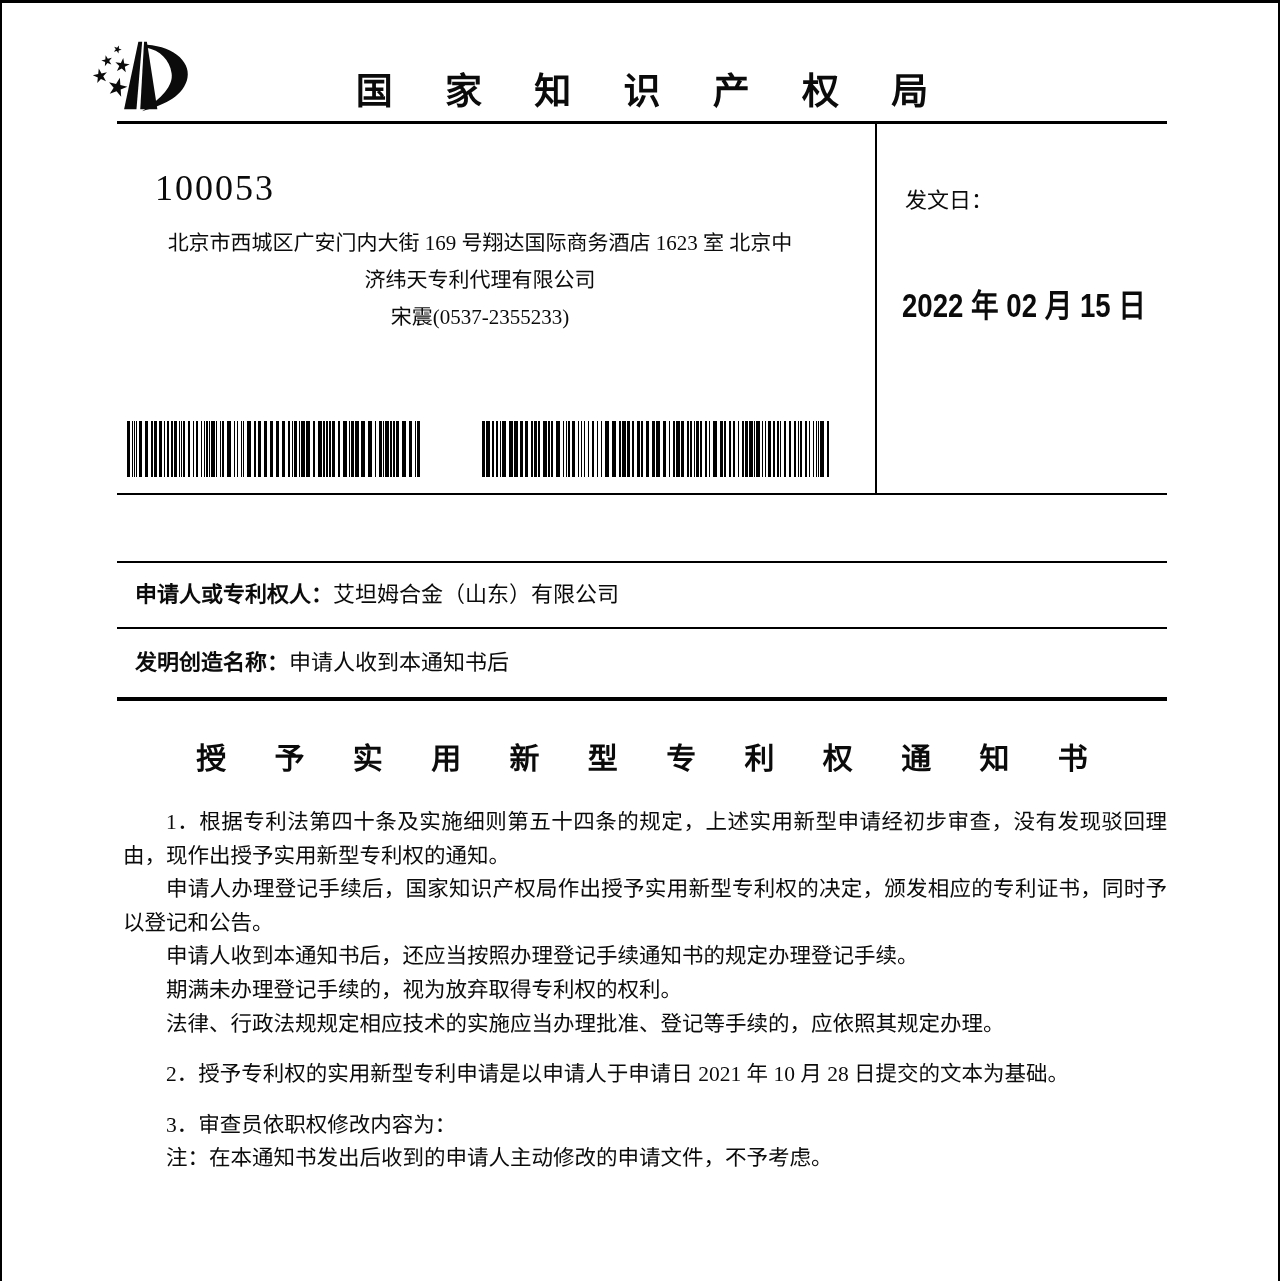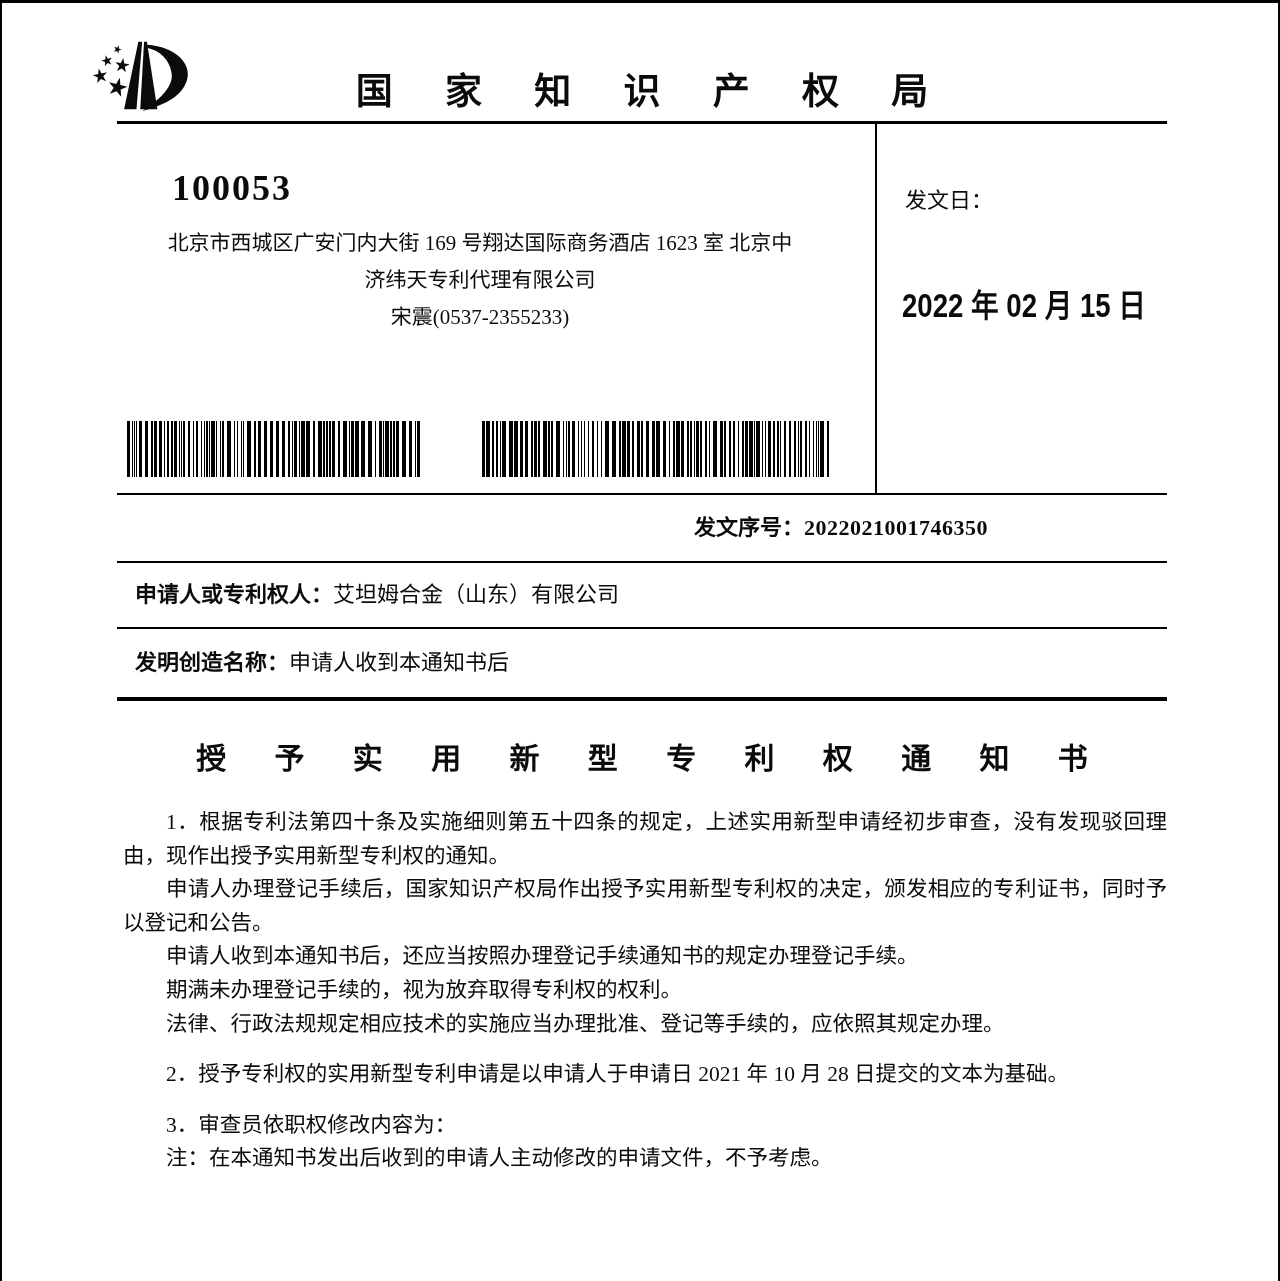--- a/index.html
+++ b/index.html
@@ -26,21 +26,21 @@
     box-sizing:border-box;white-space:nowrap;
   }
   .hline{position:absolute;background:#000;}
   .rule-header{left:115px;top:118px;width:1050px;height:3px;}
   .rule-barcode{left:115px;top:490px;width:1050px;height:2px;}
   .rule-row1{left:115px;top:558px;width:1050px;height:2px;}
   .rule-row2{left:115px;top:624px;width:1050px;height:2px;}
   .rule-row3{left:115px;top:694px;width:1050px;height:4px;}
   .vline-datebox{position:absolute;left:873px;top:120px;width:2px;height:372px;background:#000;}
   
-  .postal{position:absolute;left:170px;top:164px;font-size:36px;font-weight:bold;letter-spacing:2px;}
+  .postal{position:absolute;left:153px;top:164px;font-size:36px;font-weight:normal;letter-spacing:2px;}
   .address{position:absolute;left:128px;top:222px;width:700px;text-align:center;font-size:21px;line-height:37px;}
   
   .date-label{position:absolute;left:903px;top:179px;font-size:22px;}
   .date-value{
     position:absolute;left:900px;top:276px;font-size:30px;font-weight:bold;
     font-family:"Liberation Sans","DejaVu Sans",sans-serif;
     transform:scale(0.92,1.08);transform-origin:left top;white-space:nowrap;
   }
   
   .barcode{position:absolute;top:418px;height:56px;font-size:0;line-height:0;overflow:hidden;}
@@ -102,23 +102,20 @@
 
   <div class="vline-datebox"></div>
   <div class="date-label">发文日：</div>
   <div class="date-value">2022 年 02 月 15 日</div>
 
   <div class="barcode barcode-left"><b style="width: 3px; margin-right: 2px;"></b><b style="width: 1px; margin-right: 1px;"></b><b style="width: 1px; margin-right: 1px;"></b><b style="width: 1px; margin-right: 2px;"></b><b style="width: 3px; margin-right: 3px;"></b><b style="width: 3px; margin-right: 3px;"></b><b style="width: 2px; margin-right: 1px;"></b><b style="width: 3px; margin-right: 2px;"></b><b style="width: 3px; margin-right: 2px;"></b><b style="width: 1px; margin-right: 2px;"></b><b style="width: 2px; margin-right: 2px;"></b><b style="width: 2px; margin-right: 1px;"></b><b style="width: 3px; margin-right: 2px;"></b><b style="width: 1px; margin-right: 1px;"></b><b style="width: 1px; margin-right: 1px;"></b><b style="width: 2px; margin-right: 3px;"></b><b style="width: 2px; margin-right: 3px;"></b><b style="width: 1px; margin-right: 2px;"></b><b style="width: 2px; margin-right: 3px;"></b><b style="width: 1px; margin-right: 2px;"></b><b style="width: 1px; margin-right: 1px;"></b><b style="width: 2px; margin-right: 1px;"></b><b style="width: 1px; margin-right: 1px;"></b><b style="width: 4px; margin-right: 1px;"></b><b style="width: 1px; margin-right: 3px;"></b><b style="width: 1px; margin-right: 1px;"></b><b style="width: 2px; margin-right: 3px;"></b><b style="width: 4px; margin-right: 3px;"></b><b style="width: 1px; margin-right: 2px;"></b><b style="width: 1px; margin-right: 3px;"></b><b style="width: 1px; margin-right: 1px;"></b><b style="width: 1px; margin-right: 3px;"></b><b style="width: 4px; margin-right: 3px;"></b><b style="width: 2px; margin-right: 2px;"></b><b style="width: 3px; margin-right: 3px;"></b><b style="width: 3px; margin-right: 3px;"></b><b style="width: 3px; margin-right: 3px;"></b><b style="width: 3px; margin-right: 3px;"></b><b style="width: 3px; margin-right: 3px;"></b><b style="width: 2px; margin-right: 2px;"></b><b style="width: 1px; margin-right: 1px;"></b><b style="width: 3px; margin-right: 2px;"></b><b style="width: 1px; margin-right: 1px;"></b><b style="width: 4px; margin-right: 1px;"></b><b style="width: 4px; margin-right: 3px;"></b><b style="width: 2px; margin-right: 3px;"></b><b style="width: 4px; margin-right: 1px;"></b><b style="width: 2px; margin-right: 1px;"></b><b style="width: 2px; margin-right: 1px;"></b><b style="width: 2px; margin-right: 1px;"></b><b style="width: 3px; margin-right: 3px;"></b><b style="width: 2px; margin-right: 3px;"></b><b style="width: 4px; margin-right: 2px;"></b><b style="width: 1px; margin-right: 1px;"></b><b style="width: 3px; margin-right: 1px;"></b><b style="width: 4px; margin-right: 2px;"></b><b style="width: 4px; margin-right: 3px;"></b><b style="width: 4px; margin-right: 3px;"></b><b style="width: 1px; margin-right: 3px;"></b><b style="width: 3px; margin-right: 1px;"></b><b style="width: 1px; margin-right: 1px;"></b><b style="width: 4px; margin-right: 1px;"></b><b style="width: 2px; margin-right: 1px;"></b><b style="width: 2px; margin-right: 1px;"></b><b style="width: 3px; margin-right: 3px;"></b><b style="width: 4px; margin-right: 3px;"></b><b style="width: 3px; margin-right: 3px;"></b><b style="width: 1px; margin-right: 1px;"></b><b style="width: 3px; margin-right: 3px;"></b></div>
   <div class="barcode barcode-right"><b style="width: 3px; margin-right: 1px;"></b><b style="width: 4px; margin-right: 2px;"></b><b style="width: 2px; margin-right: 2px;"></b><b style="width: 2px; margin-right: 2px;"></b><b style="width: 1px; margin-right: 1px;"></b><b style="width: 4px; margin-right: 3px;"></b><b style="width: 4px; margin-right: 1px;"></b><b style="width: 4px; margin-right: 2px;"></b><b style="width: 3px; margin-right: 2px;"></b><b style="width: 3px; margin-right: 3px;"></b><b style="width: 2px; margin-right: 1px;"></b><b style="width: 3px; margin-right: 1px;"></b><b style="width: 2px; margin-right: 3px;"></b><b style="width: 4px; margin-right: 1px;"></b><b style="width: 2px; margin-right: 1px;"></b><b style="width: 2px; margin-right: 3px;"></b><b style="width: 4px; margin-right: 3px;"></b><b style="width: 1px; margin-right: 2px;"></b><b style="width: 1px; margin-right: 1px;"></b><b style="width: 2px; margin-right: 2px;"></b><b style="width: 3px; margin-right: 3px;"></b><b style="width: 1px; margin-right: 2px;"></b><b style="width: 1px; margin-right: 2px;"></b><b style="width: 1px; margin-right: 3px;"></b><b style="width: 1px; margin-right: 3px;"></b><b style="width: 2px; margin-right: 3px;"></b><b style="width: 1px; margin-right: 3px;"></b><b style="width: 1px; margin-right: 3px;"></b><b style="width: 4px; margin-right: 3px;"></b><b style="width: 4px; margin-right: 3px;"></b><b style="width: 2px; margin-right: 1px;"></b><b style="width: 4px; margin-right: 1px;"></b><b style="width: 3px; margin-right: 2px;"></b><b style="width: 2px; margin-right: 3px;"></b><b style="width: 3px; margin-right: 1px;"></b><b style="width: 2px; margin-right: 3px;"></b><b style="width: 3px; margin-right: 3px;"></b><b style="width: 3px; margin-right: 1px;"></b><b style="width: 4px; margin-right: 3px;"></b><b style="width: 3px; margin-right: 3px;"></b><b style="width: 1px; margin-right: 3px;"></b><b style="width: 2px; margin-right: 1px;"></b><b style="width: 4px; margin-right: 1px;"></b><b style="width: 3px; margin-right: 3px;"></b><b style="width: 2px; margin-right: 1px;"></b><b style="width: 2px; margin-right: 2px;"></b><b style="width: 1px; margin-right: 1px;"></b><b style="width: 3px; margin-right: 1px;"></b><b style="width: 2px; margin-right: 3px;"></b><b style="width: 2px; margin-right: 2px;"></b><b style="width: 1px; margin-right: 3px;"></b><b style="width: 4px; margin-right: 3px;"></b><b style="width: 3px; margin-right: 1px;"></b><b style="width: 2px; margin-right: 3px;"></b><b style="width: 2px; margin-right: 2px;"></b><b style="width: 2px; margin-right: 3px;"></b><b style="width: 1px; margin-right: 3px;"></b><b style="width: 2px; margin-right: 1px;"></b><b style="width: 3px; margin-right: 1px;"></b><b style="width: 4px; margin-right: 1px;"></b><b style="width: 1px; margin-right: 1px;"></b><b style="width: 4px; margin-right: 2px;"></b><b style="width: 1px; margin-right: 2px;"></b><b style="width: 1px; margin-right: 2px;"></b><b style="width: 3px; margin-right: 2px;"></b><b style="width: 2px; margin-right: 2px;"></b><b style="width: 2px; margin-right: 1px;"></b><b style="width: 1px; margin-right: 3px;"></b><b style="width: 2px; margin-right: 3px;"></b><b style="width: 2px; margin-right: 3px;"></b><b style="width: 2px; margin-right: 2px;"></b><b style="width: 1px; margin-right: 1px;"></b><b style="width: 2px; margin-right: 3px;"></b><b style="width: 2px; margin-right: 2px;"></b><b style="width: 1px; margin-right: 3px;"></b><b style="width: 1px; margin-right: 2px;"></b><b style="width: 1px; margin-right: 1px;"></b><b style="width: 1px; margin-right: 1px;"></b><b style="width: 4px; margin-right: 3px;"></b><b style="width: 2px; margin-right: 1px;"></b></div>
   <div class="hline rule-barcode"></div>
 
   <div class="meta-row row-1">
-    <span class="cell p2">
-      <span class="lbl">发文序号：</span><span class="num">2022021001746350</span>
-    </span>
   </div>
   <div class="hline rule-row1"></div>
 
   <div class="meta-row row-2">
     <span class="cell p1">
       <span class="lbl">申请人或专利权人：</span><span>艾坦姆合金（山东）有限公司</span>
     </span>
   </div>
   <div class="hline rule-row2"></div>
 

